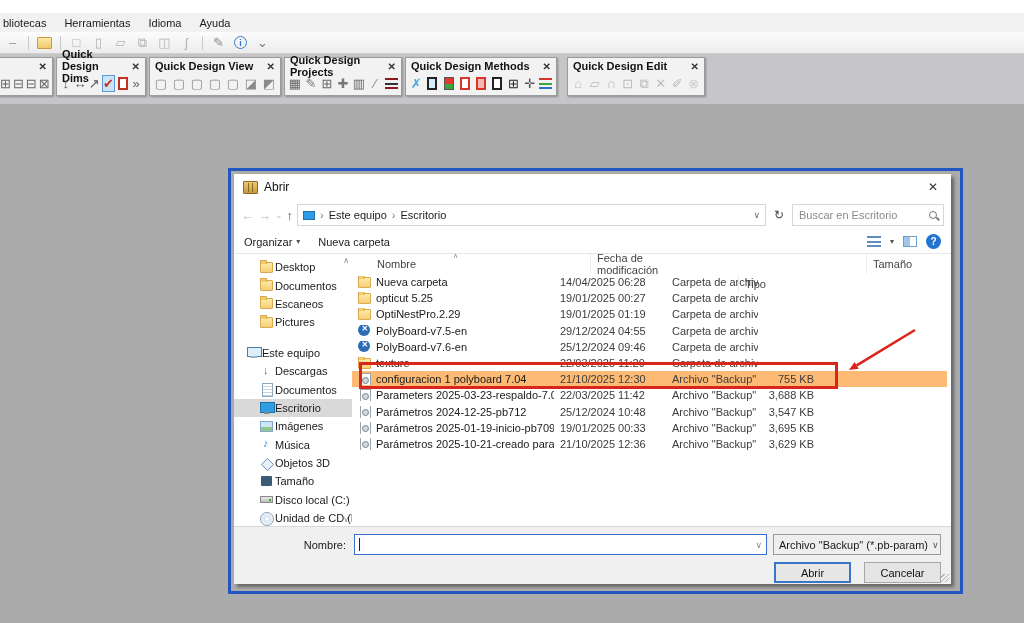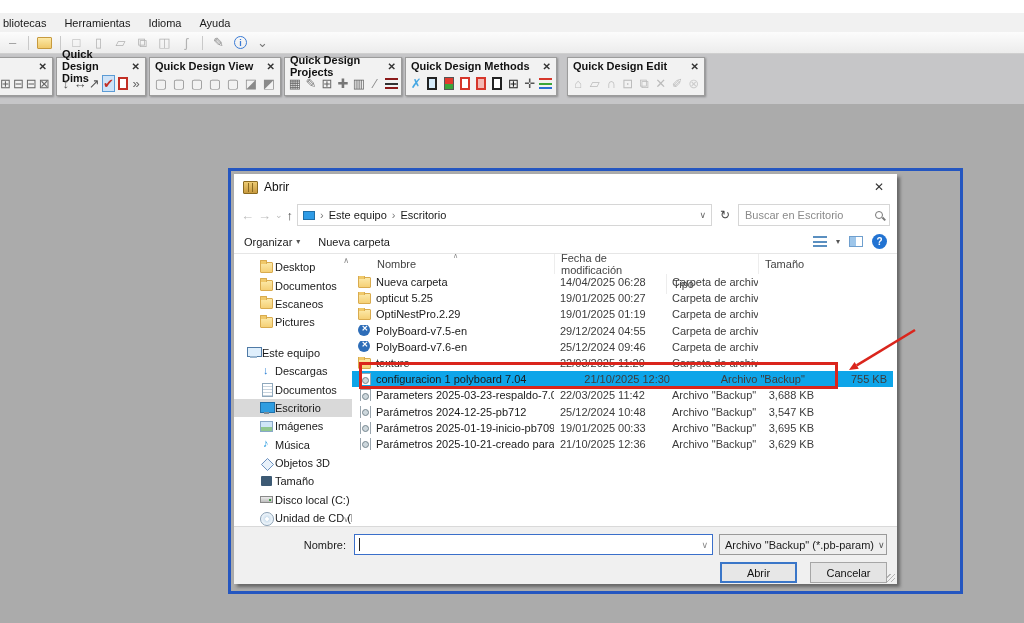--- a/index.html
+++ b/index.html
@@ -52,21 +52,21 @@
   .fi-backup:after{content:"";position:absolute;left:4px;top:3px;width:5px;height:5px;border:1px solid #76868f;border-radius:50%;background:#cdd7dc}
   .fi-polyboard:before{content:"";position:absolute;left:0;top:-1px;width:12px;height:12px;background:#2d6db8;border-radius:50%}
   .fi-polyboard:after{content:"✕";position:absolute;left:3.5px;top:-1px;color:#fff;font-size:8px;font-weight:bold}
   .fi-appicon{width:15px;height:13px;background:linear-gradient(#ecca72,#c89a3f);border:1px solid #8a6a20;border-radius:1px}
   .fi-appicon:after{content:"";position:absolute;inset:1px 4px;border-left:1px solid #8a6a20;border-right:1px solid #8a6a20}
   .tb-open{width:15px;height:12px;position:relative;background:linear-gradient(180deg,#fce9a8,#f0c96a);border:1px solid #c79a3e;border-radius:1px}
   .tb-info{width:13px;height:13px;border:1px solid #3a7bd5;border-radius:50%;color:#3a7bd5;font-size:9px;font-weight:bold;display:flex;align-items:center;justify-content:center}
 
   
   .dlg-outer { position:absolute; left:228px; top:168px; width:735px; height:426px; border:3px solid #2456c0; }
-  .dlg { position:absolute; left:3px; top:3px; width:663px; height:410px; background:#fff; box-shadow:3px 3px 3px rgba(50,50,50,.55); display:flex; flex-direction:column; }
+  .dlg { position:absolute; left:3px; top:3px; width:717px; height:410px; background:#fff; box-shadow:3px 3px 3px rgba(50,50,50,.55); display:flex; flex-direction:column; }
   .dlg-title { height:26px; display:flex; align-items:center; padding:0 9px; gap:6px; }
   .dlg-title .t { font-size:12px; color:#111; flex:1; }
   .dlg-close { font-size:12px; color:#333; padding:0 4px; cursor:default; }
   .dlg-nav { height:30px; display:flex; align-items:center; padding:0 7px; gap:4px; }
   .nav-arrow { font-size:13px; line-height:1; }
   .dis { color:#bcbcbc; } .ena { color:#444; }
   .nav-chev { font-size:9px; color:#bbb; }
   .breadcrumb { flex:1; height:22px; border:1px solid #d6d6d6; display:flex; align-items:center; padding:0 5px; gap:5px; background:#fff; }
   .bc-sep { color:#777; font-size:11px; }
   .bc-seg { color:#1a1a1a; }
@@ -90,28 +90,28 @@
   .dlg-content { flex:1; display:flex; min-height:0; position:relative; }
   .sidebar { width:118px; position:relative; padding-top:4px; overflow:hidden; }
   .sb-item { height:18.4px; display:flex; align-items:center; gap:2px; padding-left:26px; color:#1a1a1a; white-space:nowrap; }
   .sb-item.root { padding-left:13px; }
   .sb-item.selgray { background:#d9d9d9; }
   .sb-gap { height:12px; }
   .sb-up { position:absolute; right:3px; top:2px; font-size:8px; color:#888; }
   .sb-dn { position:absolute; right:3px; bottom:2px; font-size:8px; color:#888; }
 
   .filelist { flex:1; display:flex; flex-direction:column; position:relative; padding-right:4px; }
-  .fl-head { height:20px; display:flex; align-items:center; color:#444; position:relative; }
+  .fl-head { height:20px; display:flex; align-items:center; color:#444; position:relative;gap:36px; }
   .fl-head .hc { height:100%; display:flex; align-items:center; padding-left:6px; border-left:1px solid #ededed; position:relative; }
   .fl-head .hc.first { border-left:0; padding-left:25px; }
   .sortcaret { position:absolute; left:50%; top:-2px; font-size:7px; color:#888; }
   .c-name { width:202px; } .c-date { width:112px; } .c-type { width:92px;margin-top:40px; } .c-size { width:62px; }
   .fl-rows { flex:1; overflow:hidden; }
   .fl-row { height:16.2px; display:flex; align-items:center; }
-  .fl-row.sel { background:#0ea5e9;justify-content:space-between; }
+  .fl-row.sel { background:#fdba74; }
   .rc { overflow:hidden; white-space:nowrap; }
   .rc.name { width:202px; display:flex; align-items:center; gap:5px; padding-left:6px; color:#1a1a1a; }
   .rc.date { width:112px; color:#3c3c3c; padding-left:6px; }
   .rc.type { width:92px; color:#3c3c3c; padding-left:6px; }
   .rc.size { width:62px; color:#3c3c3c; text-align:right; padding-right:6px; }
 
   .dlg-footer { height:58px; background:#f0f0f0; border-top:1px solid #d9d9d9; padding:7px 10px 0 10px; }
   .fr1 { display:flex; align-items:center; }
   .f-label { width:110px; text-align:right; padding-right:8px; color:#1a1a1a; }
   .f-name { flex:1; height:21px; border:1px solid #3a6fca; background:#fff; display:flex; align-items:center; padding:0 4px; position:relative; }

